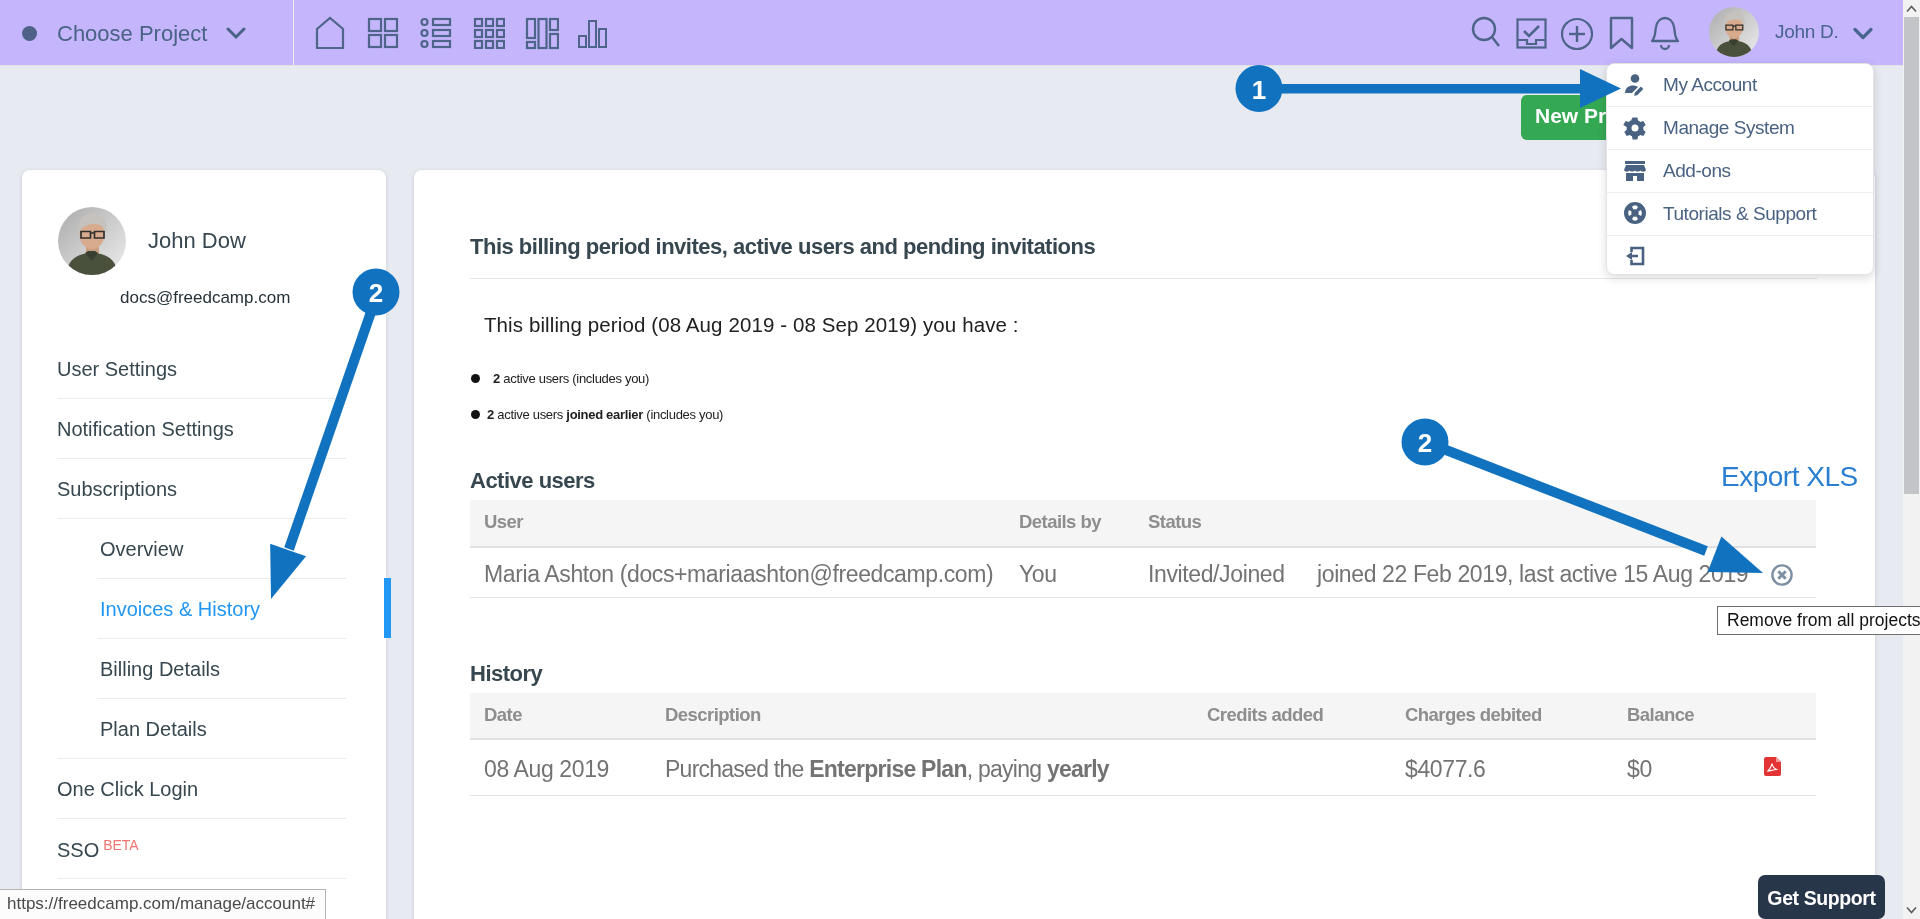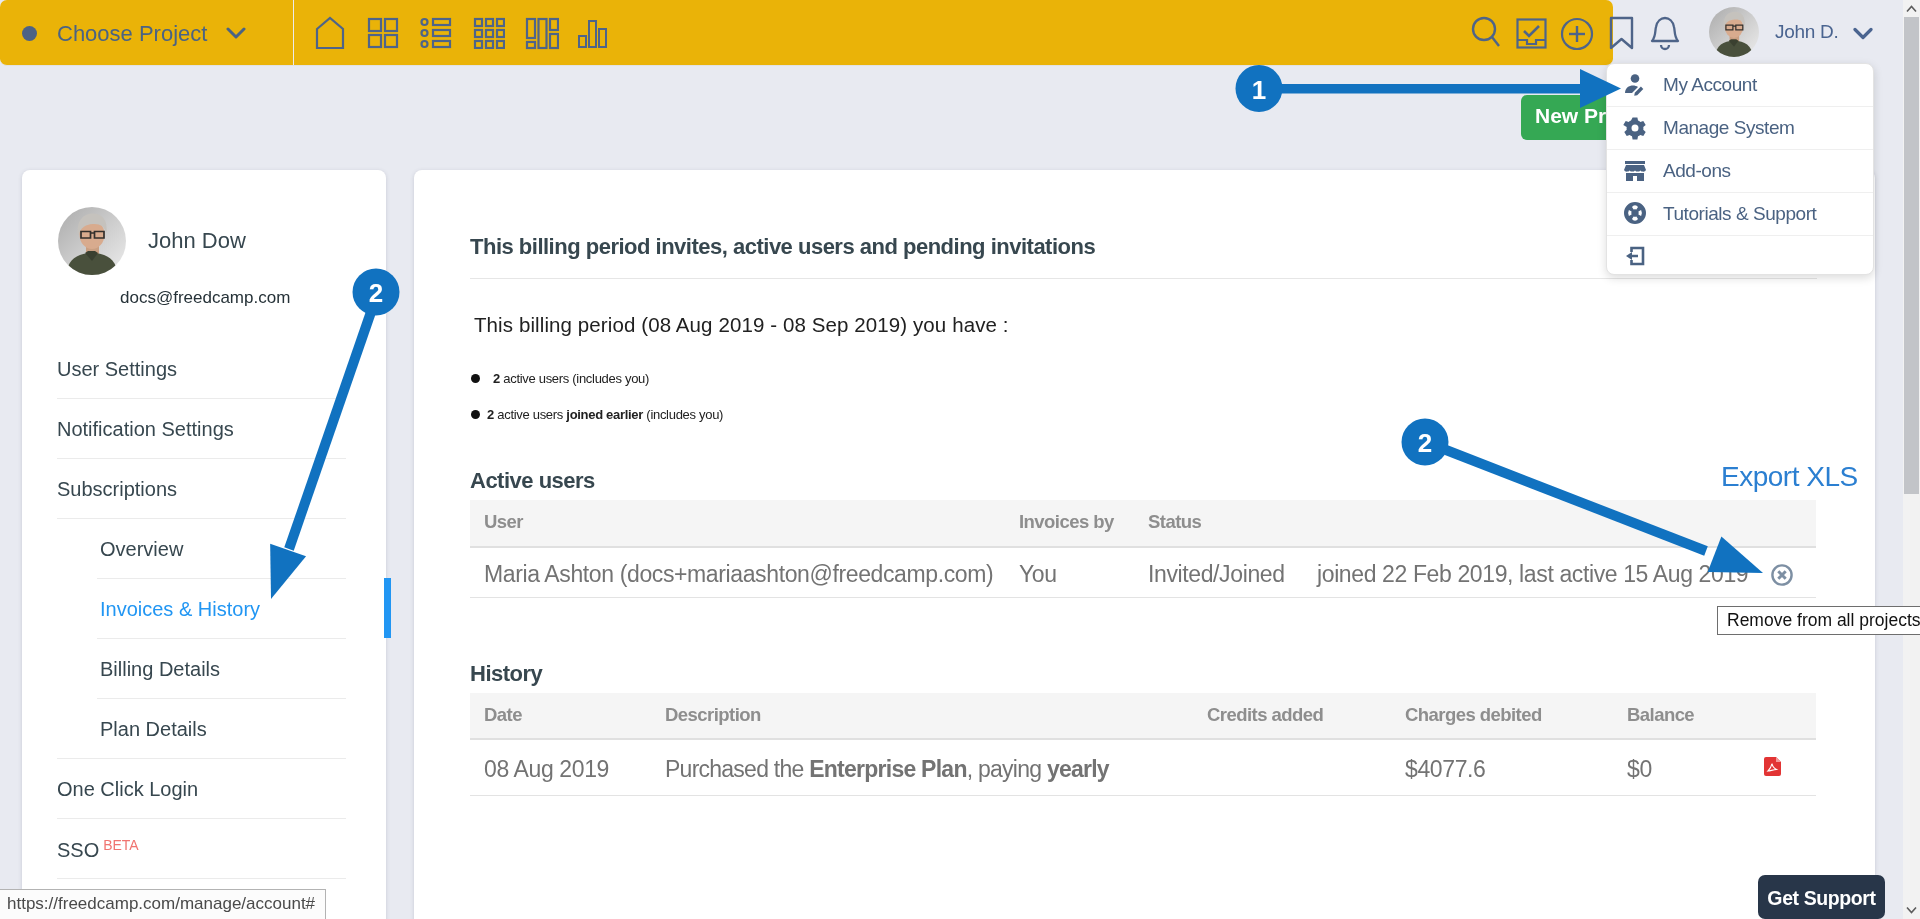--- a/index.html
+++ b/index.html
@@ -1,21 +1,21 @@
 <!DOCTYPE html>
 <html><head>
 <meta charset="utf-8">
 <style>
   * { margin:0; padding:0; box-sizing:border-box; }
   html,body { width:1920px; height:919px; overflow:hidden; }
   body { font-family:"Liberation Sans", sans-serif; background:#e8eaf1; position:relative; }
   .abs { position:absolute; }
   .vc { transform:translateY(-50%); white-space:nowrap; }
   
-  #navbar { position:absolute; left:0; top:0; width:1613px; height:66px; background:#eab308; border-bottom:1px solid #e2e2e2;border-radius:7px; }
+  #navbar { position:absolute; left:0; top:0; width:1903px; height:66px; background:#c4b5fd; border-bottom:1px solid #e2e2e2; }
   .navsep { position:absolute; left:293px; top:0; width:1px; height:65px; background:#ececec; }
   
   #sidecard { position:absolute; left:22px; top:170px; width:364px; height:770px; background:#fff; border-radius:8px; box-shadow:0 1px 4px rgba(60,64,90,.18); }
   #maincard { position:absolute; left:414px; top:170px; width:1461px; height:770px; background:#fff; border-radius:8px; box-shadow:0 1px 4px rgba(60,64,90,.18); }
   .sep { position:absolute; height:1px; background:#ebebeb; }
   .menu-item { position:absolute; font-size:20px; color:#37474f; }
   .blue { color:#2196f3; }
   
   .thead { position:absolute; background:#f5f5f5; border-bottom:2px solid #e0e0e0; }
   .th { position:absolute; font-size:18.5px; letter-spacing:-0.55px; font-weight:bold; color:#8e8e8e; }
@@ -158,32 +158,32 @@
 <div class="sep" style="left:97px;top:638px;width:249px;"></div>
 <div class="sep" style="left:97px;top:698px;width:249px;"></div>
 <div class="sep" style="left:57px;top:758px;width:289px;"></div>
 <div class="sep" style="left:57px;top:818px;width:289px;"></div>
 <div class="sep" style="left:57px;top:878px;width:289px;"></div>
 <div class="abs" style="left:384px;top:578px;width:7px;height:60px;background:#2196f3;"></div>
 
 <div id="maincard"></div>
 <div class="h2 vc" style="left:470px;top:247px;">This billing period invites, active users and pending invitations</div>
 <div class="sep" style="left:470px;top:278px;width:1347px;background:#e6e6e6;"></div>
-<div class="para vc" style="left:474px;top:325px;text-align:right;">This billing period (08 Aug 2019 - 08 Sep 2019) you have :</div>
+<div class="para vc" style="left:484px;top:325px;text-align:right;">This billing period (08 Aug 2019 - 08 Sep 2019) you have :</div>
 <div class="abs" style="left:471px;top:374px;width:9px;height:9px;border-radius:50%;background:#111;"></div>
 <div class="bullet vc" style="left:493px;top:378px;"><b>2</b> active users (includes you)</div>
 <div class="abs" style="left:471px;top:410px;width:9px;height:9px;border-radius:50%;background:#111;"></div>
 <div class="bullet vc" style="left:487px;top:414px;"><b>2</b> active users <b>joined earlier</b> (includes you)</div>
 
 <div class="h2 vc" style="left:470px;top:481px;">Active users</div>
 <div class="abs vc" style="left:1721px;top:477px;font-size:28px;letter-spacing:-0.5px;color:#2b7fd1;">Export XLS</div>
 
 <div class="thead" style="left:470px;top:500px;width:1346px;height:48px;"></div>
 <div class="th vc" style="left:484px;top:522px;">User</div>
-<div class="th vc" style="left:1019px;top:522px;">Invoices by</div>
+<div class="th vc" style="left:1019px;top:522px;">Details by</div>
 <div class="th vc" style="left:1148px;top:522px;">Status</div>
 <div class="td vc" style="left:484px;top:574px;">Maria Ashton (docs+mariaashton@freedcamp.com)</div>
 <div class="td vc" style="left:1019px;top:574px;">You</div>
 <div class="td vc" style="left:1148px;top:574px;">Invited/Joined</div>
 <div class="td vc" style="left:1317px;top:574px;">joined 22 Feb 2019, last active 15 Aug 2019</div>
 <svg class="abs" style="left:1771px;top:564px" width="22" height="22" viewBox="0 0 22 22">
     <circle cx="11" cy="11" r="9.6" fill="none" stroke="#7d8fa3" stroke-width="2.4"></circle>
     <path d="M7.3 7.3 L14.7 14.7 M14.7 7.3 L7.3 14.7" stroke="#7d8fa3" stroke-width="3"></path>
   </svg>
 <div class="sep" style="left:470px;top:597px;width:1346px;background:#e3e3e3;"></div>

